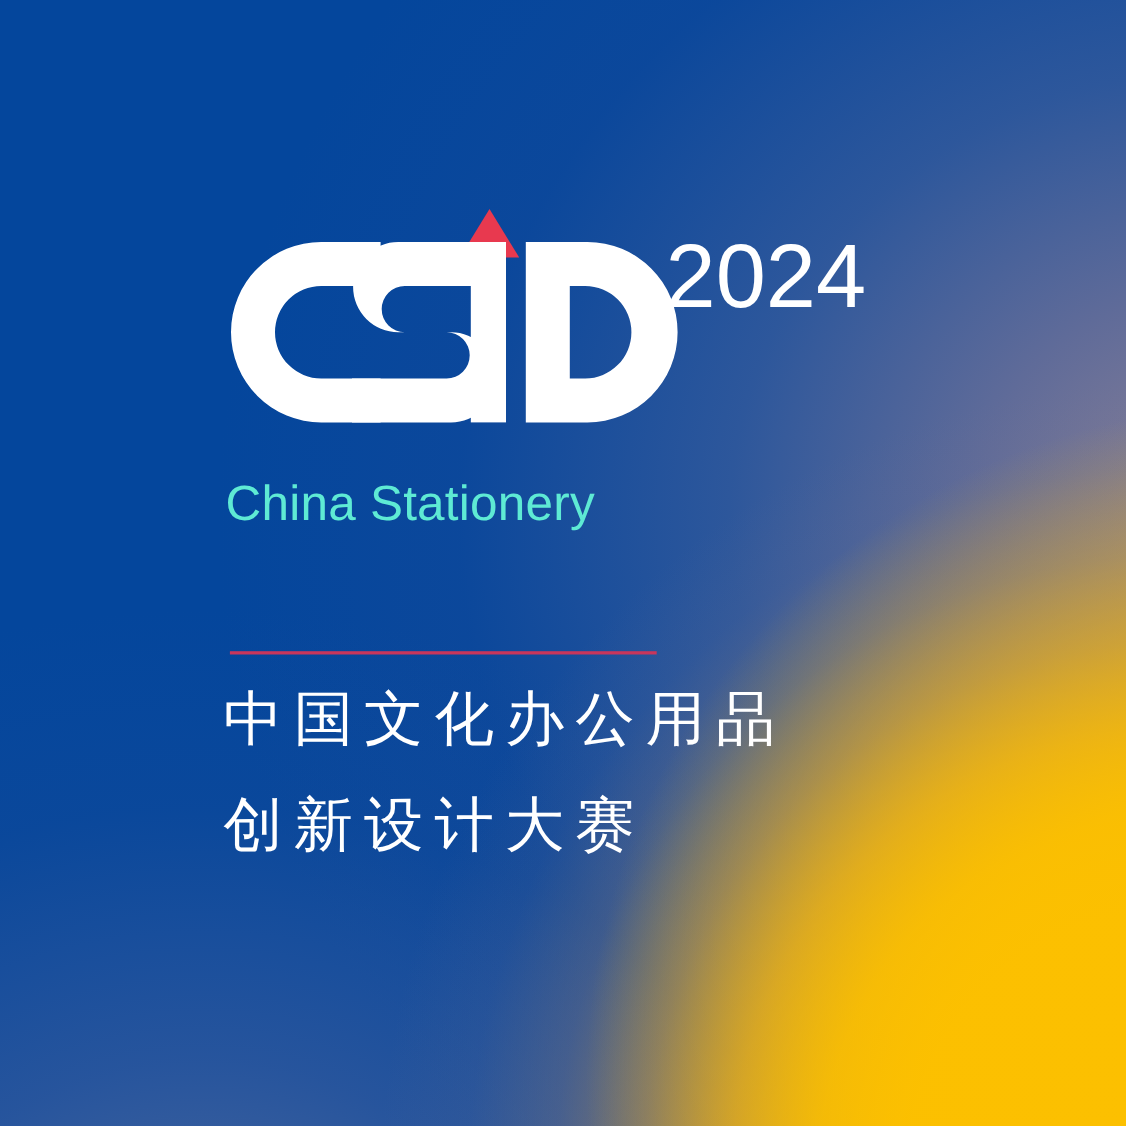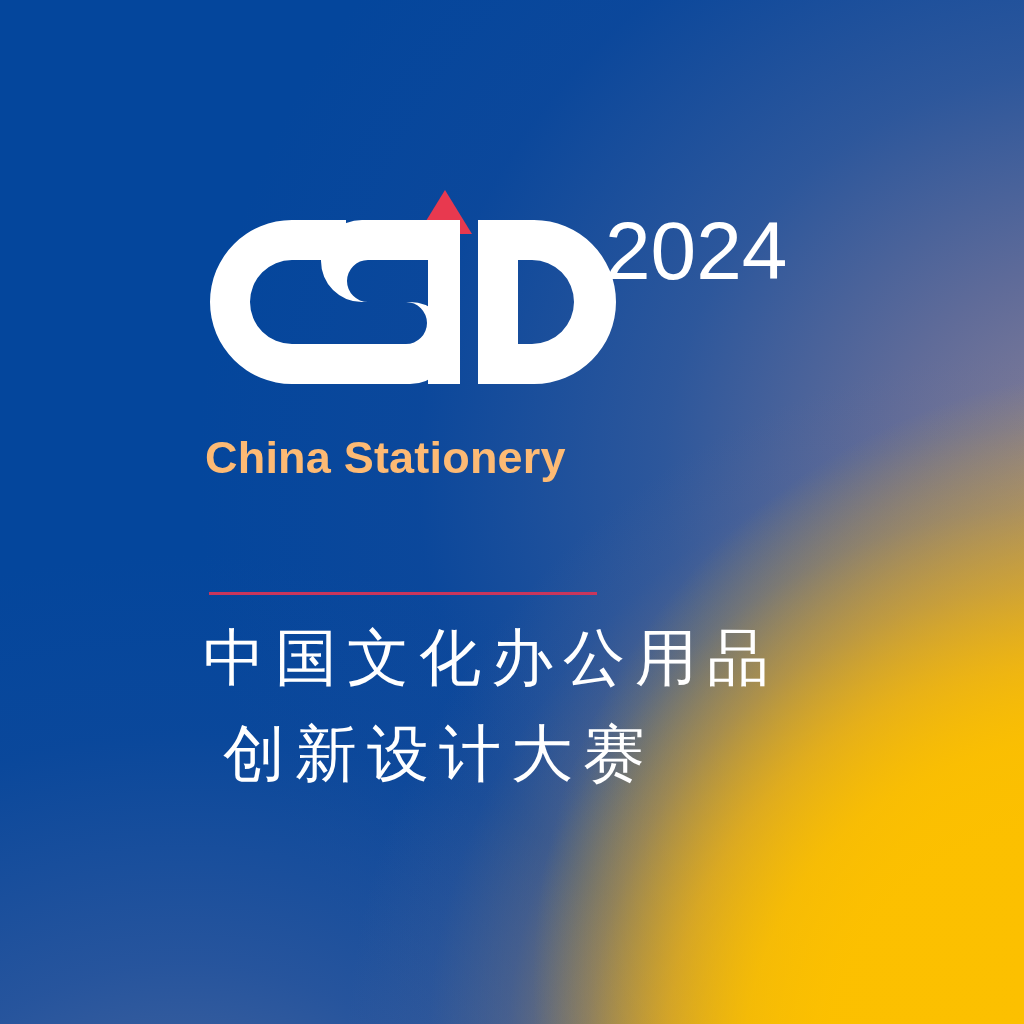--- a/index.html
+++ b/index.html
@@ -78,23 +78,23 @@
     top: 176px;
     width: 620px;
     height: 220px;
   }
   .logo-svg { display: block; }
 
   
   .eng {
     position: absolute;
     left: 205px;
-    color: #fdba74;
+    color: #5eead4;
     font-size: 45px;
-    font-weight: 700;
+    font-weight: 400;
     letter-spacing: 0.2px;
     white-space: nowrap;
     line-height: 1;
   }
   .eng-1 { top: 435px; }
   .eng-2 { top: 501px; }
 
   
   .divider {
     position: absolute;
@@ -103,29 +103,29 @@
     width: 388px;
     height: 3px;
     background: #C8365C;
   }
 
   
   .cn {
     position: absolute;
     left: 203px;
     color: #FFFFFF;
-    font-size: 62px;
+    font-size: 54px;
     font-weight: 500;
     letter-spacing: 10px;
     white-space: nowrap;
     line-height: 1;
     font-family: "DejaVu Sans", "Liberation Sans", sans-serif;
   }
   .cn-1 { top: 627px; }
-  .cn-2 { top: 723px; margin-left: 20px; }
+  .cn-2 { top: 723px; }
 </style>
 </head>
 <body>
 
 <div id="poster">
 
   <div class="bg-base"></div>
   <div class="bg-slate"></div>
   <div class="bg-slate-low"></div>
   <div class="bg-gold"></div>

